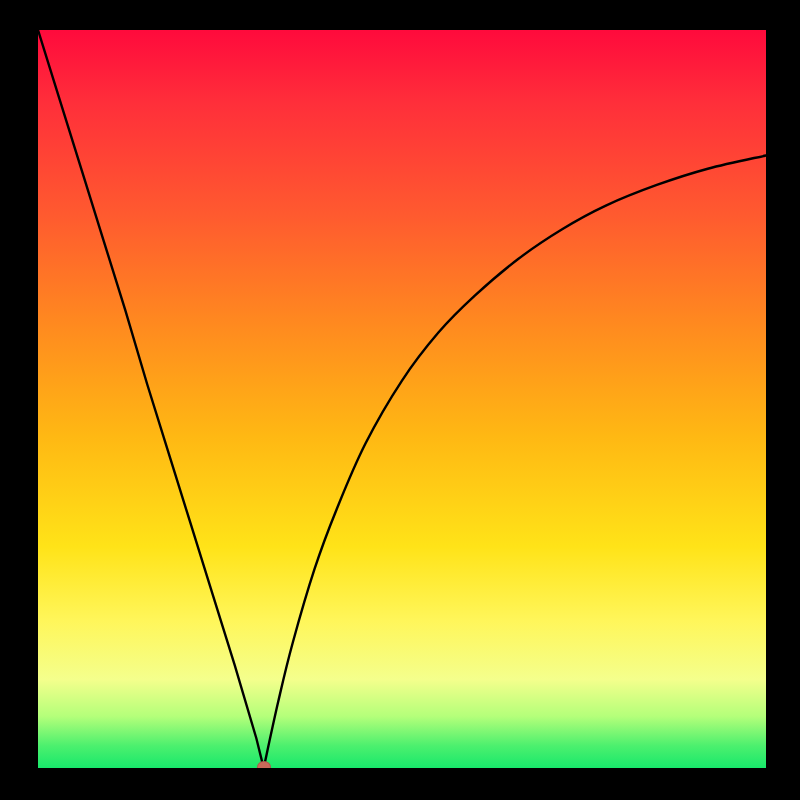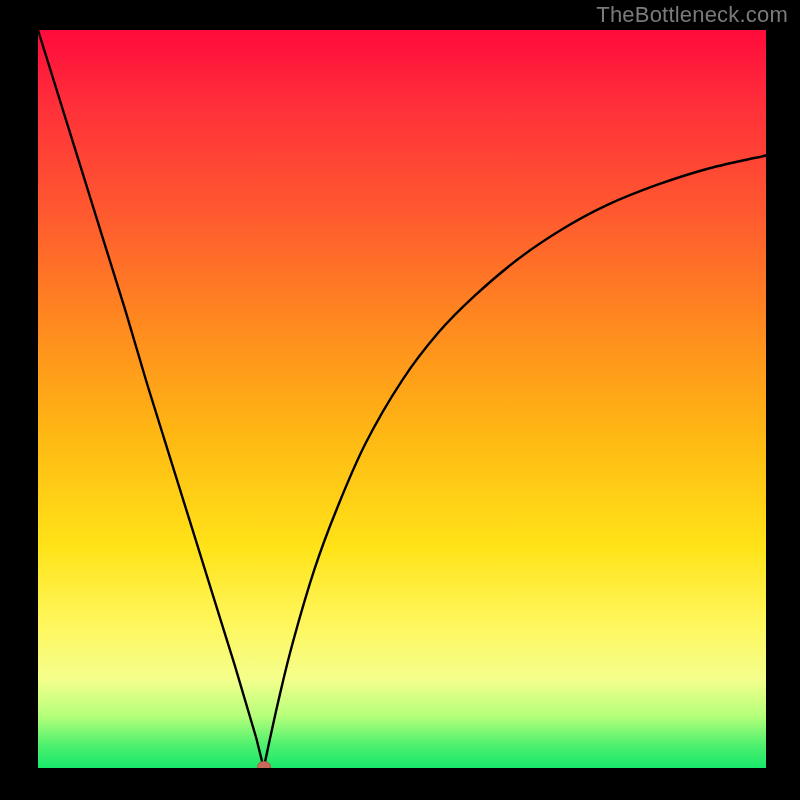--- a/index.html
+++ b/index.html
@@ -67,21 +67,20 @@
     height: 12px;
     border-radius: 50% / 50%;
     background: #c96a5a;
     box-shadow: 0 0 0 1px rgba(0,0,0,0.15) inset;
   }
 </style>
 </head>
 <body>
 
 <div class="frame">
-  <div class="watermark">TheBottleneck.com</div>
 
   <div class="plot">
     <div class="gradient"></div>
 
     <svg class="curve" viewBox="0 0 728 738" preserveAspectRatio="none">
       <path id="curve-left" fill="none" stroke="#000" stroke-width="2.4" stroke-linecap="round" d="M0.00 0.00 L21.84 70.11 L43.68 140.22 L65.52 210.33 L87.36 280.44 L109.20 354.24 L131.04 424.35 L152.88 494.46 L174.72 564.57 L196.56 634.68 L218.40 708.48 L225.68 738.00"></path>
       <path id="curve-right" fill="none" stroke="#000" stroke-width="2.4" stroke-linecap="round" d="M225.68 738.00 C228.30 726.04,235.00 694.16,240.24 671.58 C245.48 649.00,248.25 636.45,254.80 612.54 C261.35 588.63,268.78 562.65,276.64 538.74 C284.50 514.83,289.31 502.28,298.48 479.70 C307.65 457.12,315.81 436.53,327.60 413.28 C339.39 390.03,350.90 370.48,364.00 350.55 C377.10 330.62,387.30 317.86,400.40 302.58 C413.50 287.30,422.39 278.96,436.80 265.68 C451.21 252.40,464.76 240.74,480.48 228.78 C496.20 216.82,508.44 208.82,524.16 199.26 C539.88 189.70,550.80 183.61,567.84 175.64 C584.88 167.67,600.45 161.62,618.80 154.98 C637.15 148.34,650.10 144.06,669.76 138.74 C689.42 133.43,717.52 127.85,728.00 125.46"></path>
     </svg>
 
     <div class="marker" id="min-marker" style="left: 218.68px; top: 731px;"></div>

